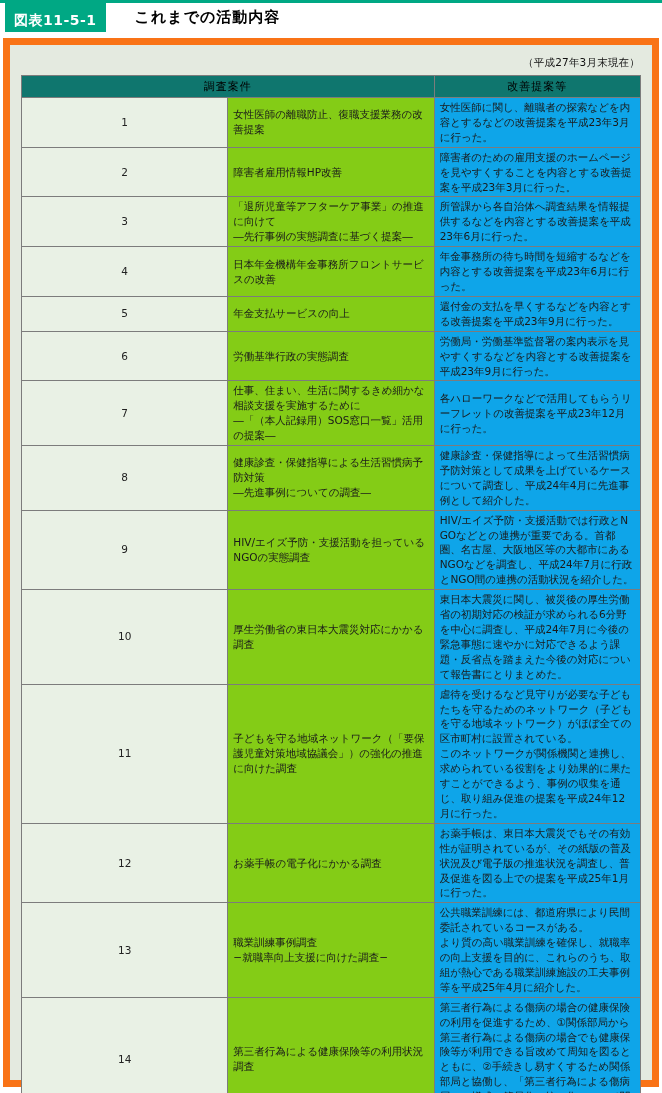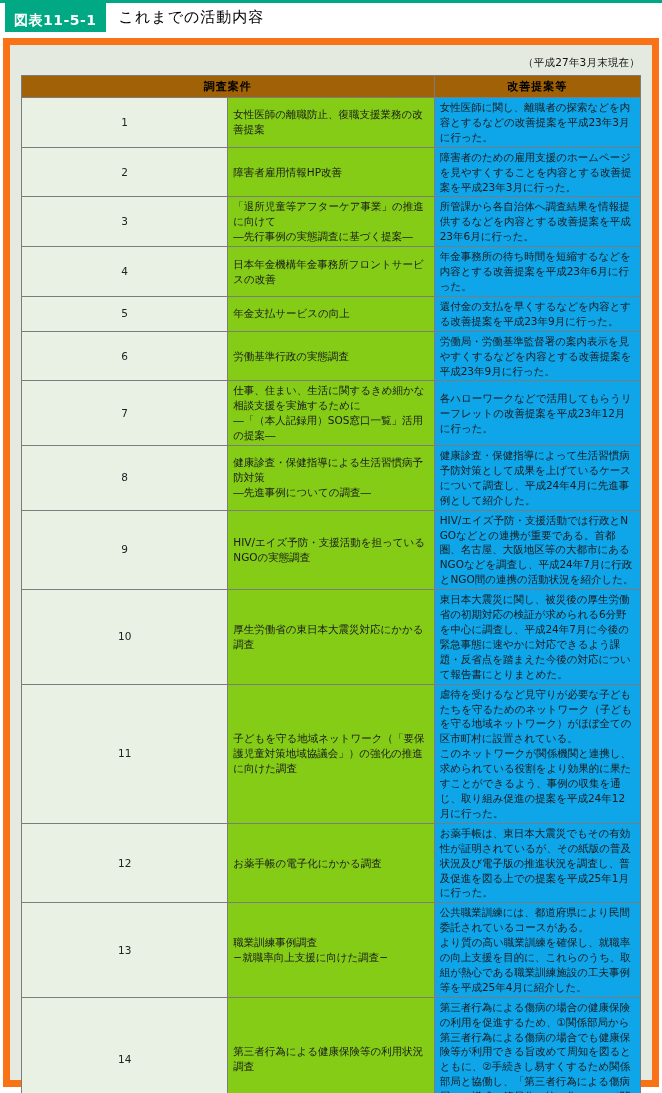--- a/index.html
+++ b/index.html
@@ -7,47 +7,47 @@
     width:662px;height:1093px;overflow:hidden;background:#ffffff;
     font-family:"DejaVu Sans","Liberation Sans",sans-serif;
     color:#1a1a1a;-webkit-font-smoothing:antialiased;
   }
   
   .fig-header{
     border-top:3px solid #00a884;
     height:29px;display:flex;align-items:center;background:#ffffff;
   }
   .fig-badge{
-    margin:2px 0 2px 5px;background:#00a884;color:#ffffff;
+    margin:2px 16px 2px 5px;background:#00a884;color:#ffffff;
     font-weight:bold;font-size:14px;line-height:1;
     padding:10px 9px 5px 9px;letter-spacing:0.5px;white-space:nowrap;
   }
   .fig-title{
-    font-weight:normal;font-size:15px;color:#000;margin-left:13px;letter-spacing:1px;
+    font-weight:bold;font-size:15px;color:#000;margin-left:13px;letter-spacing:1px;
   }
   
   .panel{
     margin:6px 3px 3px 3px;
     border:7px solid #f97316;
     background:#e4eae0;
     padding:8px 11px 13px 11px;
     box-sizing:border-box;
     height:1049px;
   }
   .asof{
     text-align:right;font-size:10.5px;color:#111;margin:3px 1px 5px 0;letter-spacing:0.2px;
   }
   
   table.activity{
     width:100%;border-collapse:collapse;background:#ffffff;
     border:1px solid #7c7c7c;table-layout:fixed;
   }
   table.activity th{
-    background:#a16207;border:1px solid #7c7c7c;
-    font-size:11px;font-weight:bold;text-align:center;
+    background:#0f766e;border:1px solid #7c7c7c;
+    font-size:11px;font-weight:normal;text-align:center;
     padding:3px 2px;letter-spacing:1px;color:#000;
   }
   table.activity td{
     border:1px solid #7c7c7c;vertical-align:middle;
     font-size:10.5px;line-height:1.42;
     padding:2px 5px;word-break:break-all;
   }
   td.cell-no{
     width:24px;text-align:center;background:#e9f1e5;padding:2px 1px;color:#222;
   }

